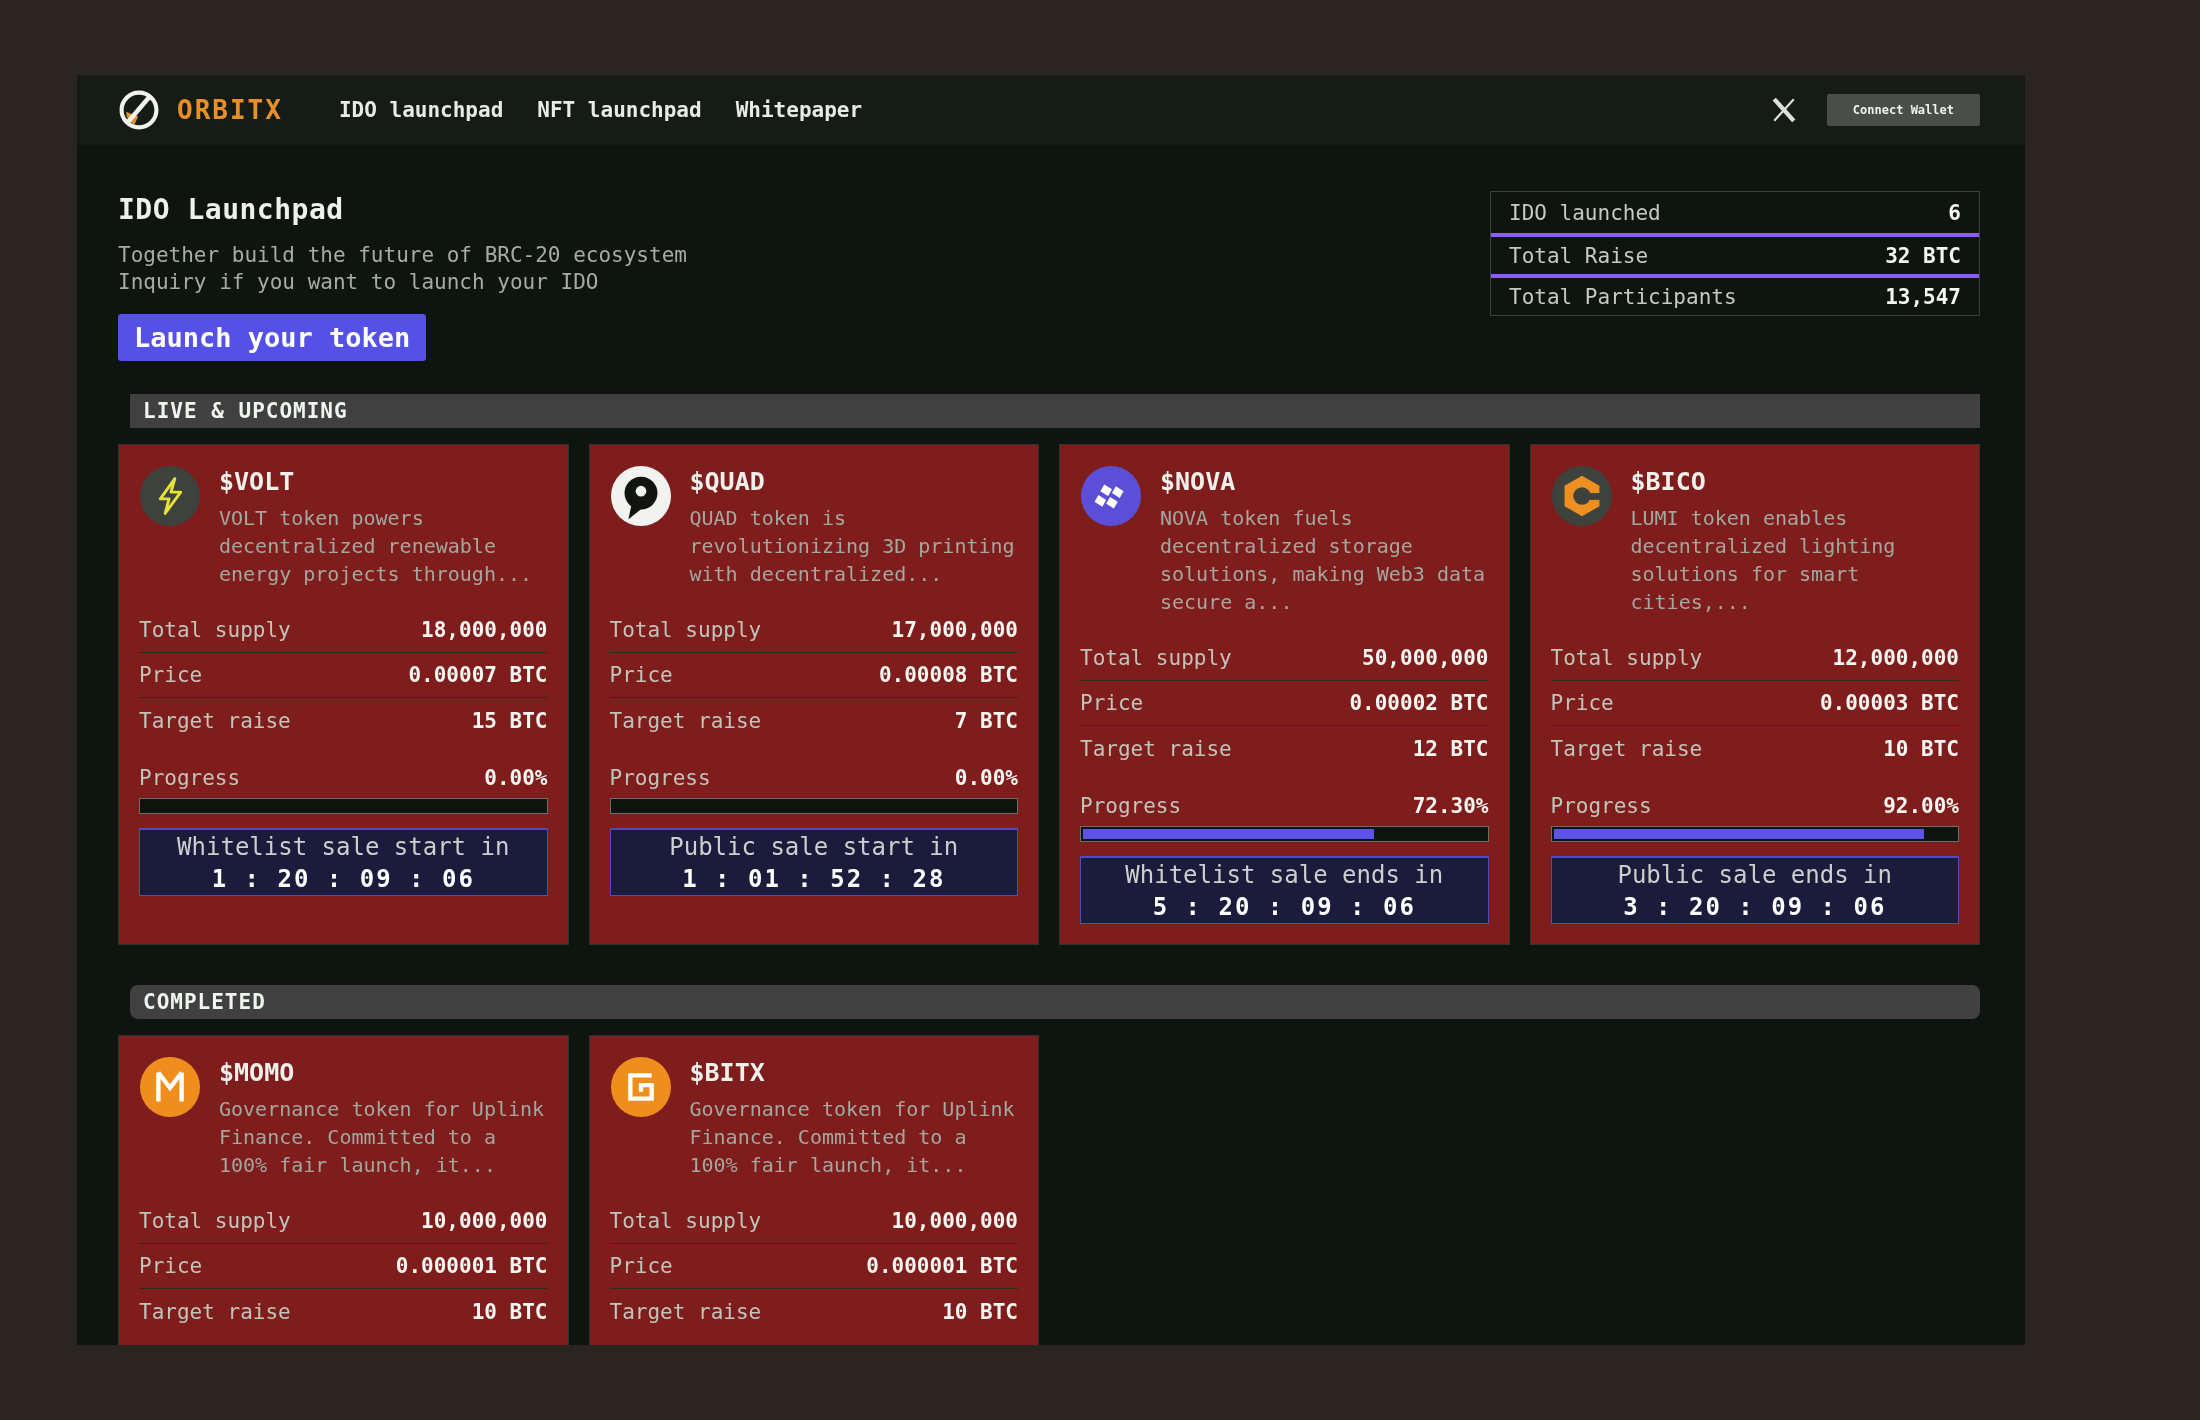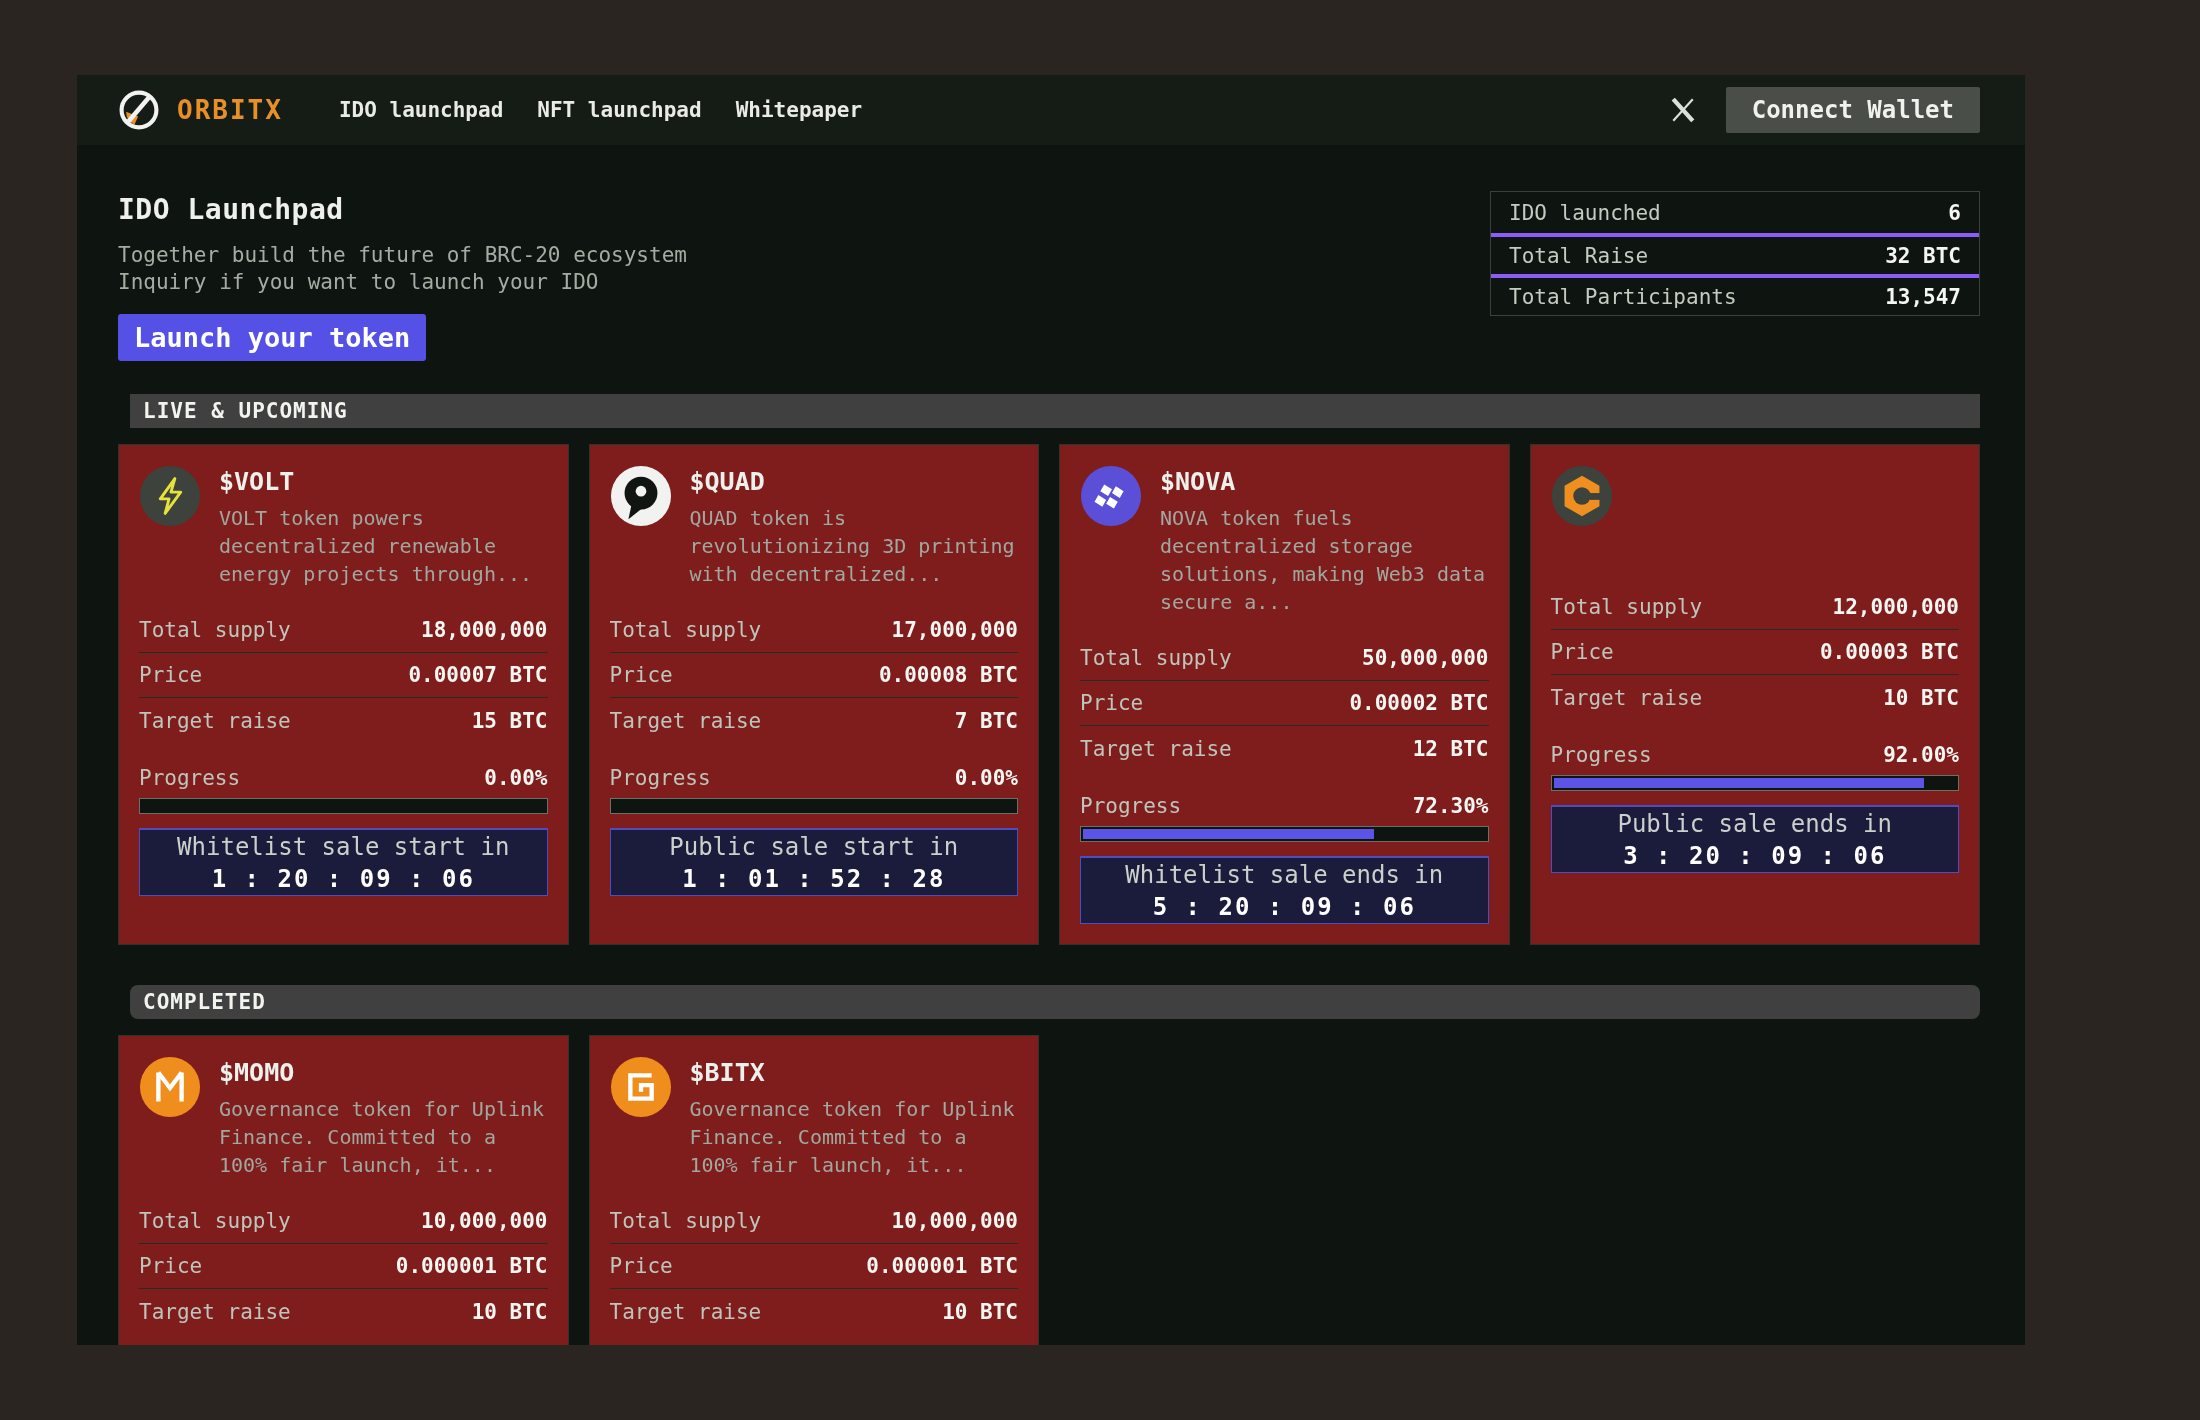--- a/index.html
+++ b/index.html
@@ -22,21 +22,21 @@
   }
   .brand { display:flex; align-items:center; gap:16px; cursor:pointer; }
   .brand-logo { width:44px; height:44px; display:block; }
   .brand-name { color:#e79027; font-size:26px; font-weight:bold; letter-spacing:2px; }
   .nav-links { display:flex; gap:34px; margin-left:56px; }
   .nav-link { font-size:21px; font-weight:bold; color:#e9ebe7; cursor:pointer; }
   .nav-right { margin-left:auto; display:flex; align-items:center; gap:30px; }
   .x-icon { width:26px; height:26px; cursor:pointer; }
   .connect-btn {
     background:#4a4e48; border:none; color:#f0f2ee; font-family:inherit;
-    font-size:24px; font-weight:bold; padding:9px 26px; border-radius:2px; cursor:pointer;
+    font-size:12px; font-weight:bold; padding:9px 26px; border-radius:2px; cursor:pointer;
   }
   
   .main { padding:48px 45px 0 41px; }
   .hero { display:flex; justify-content:space-between; align-items:flex-start; }
   .hero-title { font-size:28px; font-weight:bold; margin-bottom:16px; letter-spacing:0.5px; }
   .hero-sub { font-size:21px; line-height:27px; color:#a6aca3; }
   .launch-btn {
     margin-top:18px; background:#5551e6; border:none; color:#fff; font-family:inherit;
     font-size:27px; font-weight:bold; padding:8px 16px; border-radius:3px; cursor:pointer; display:inline-block;
   }
@@ -265,20 +265,24 @@
   <div class="card">
     <div class="card-head">
       <div class="token-icon">
               <svg viewBox="0 0 64 64">
                 <circle cx="32" cy="32" r="31" fill="#3d423c"></circle>
                 <path d="M32 11 L50 21.5 V42.5 L32 53 L14 42.5 V21.5 Z" fill="#ef8f1f"></path>
                 <circle cx="32" cy="32" r="9" fill="#3d423c"></circle>
                 <rect x="40" y="29" width="11" height="7" fill="#3d423c"></rect>
               </svg>
             </div>
+      <div>
+        <div class="ticker">$BICO</div>
+        <div class="desc">LUMI token enables decentralized lighting solutions for smart cities,...</div>
+      </div>
     </div>
     <div class="stat-row sep">
       <span class="lbl">Total supply</span>
       <span class="val">12,000,000</span>
     </div>
     <div class="stat-row sep">
       <span class="lbl">Price</span>
       <span class="val">0.00003 BTC</span>
     </div>
     <div class="stat-row">

